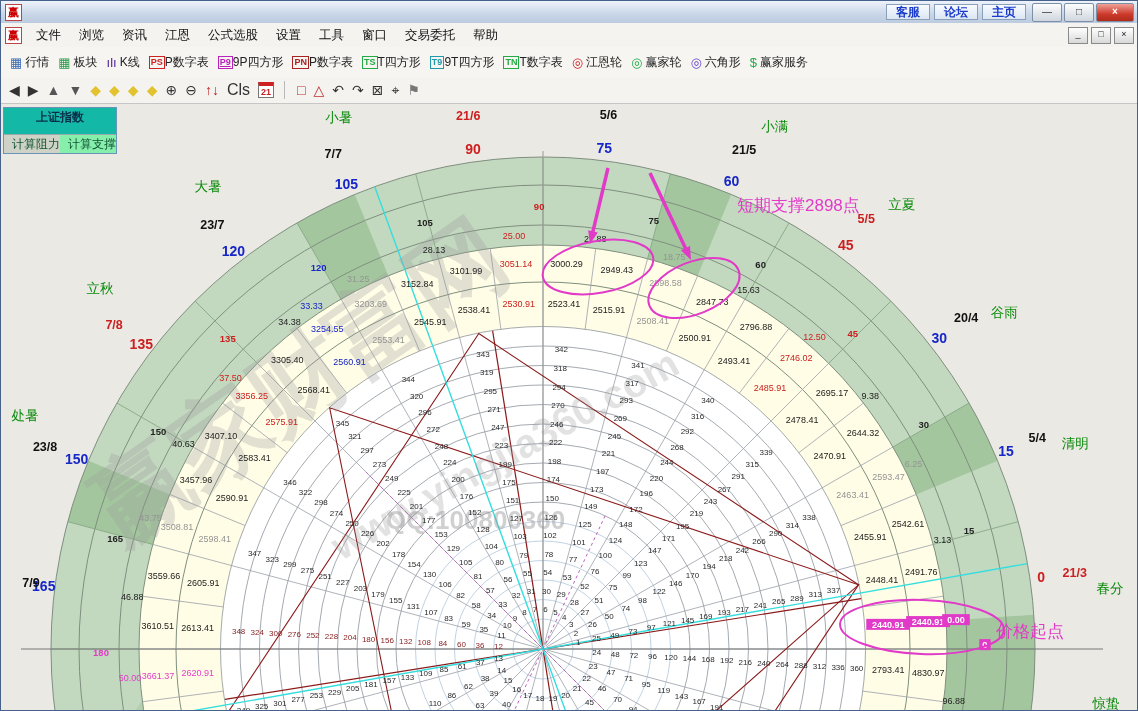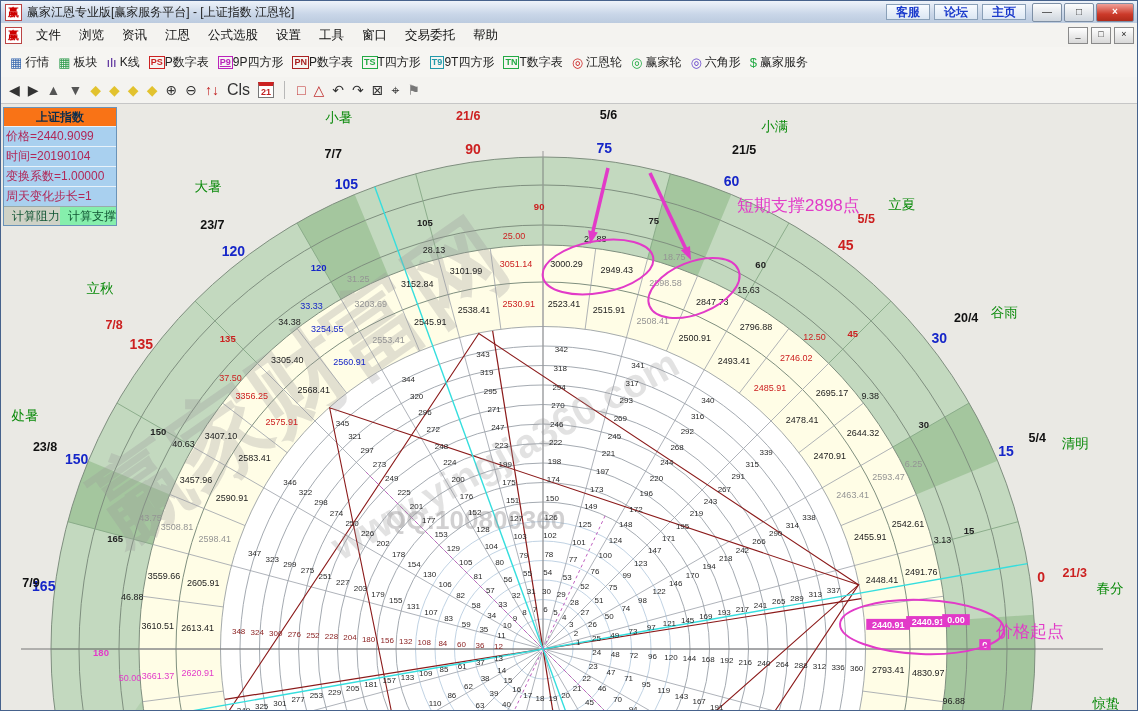--- a/index.html
+++ b/index.html
@@ -34,36 +34,35 @@
   .dtool{margin-left:8px;font-size:14px;cursor:pointer;line-height:20px;}
   .dtool.sep{width:1px;height:18px;background:#b8b8b8;margin:0 4px 0 10px;cursor:default;}
   .dtool.cal{font-size:9px;font-weight:bold;border:1px solid #777;background:#fff;color:#c22;
     padding:1px 2px 0;line-height:10px;border-top:4px solid #c22;}
   
   #chart{position:absolute;left:0;top:102px;width:1138px;height:609px;background:#eae9e4;z-index:1;}
   #wheel-svg{position:absolute;left:0;top:0;}
   
   #panel{position:absolute;left:2px;top:106px;width:112px;z-index:40;border:1px solid #6a93b8;
     font-size:12px;background:#fff;}
-  #panel .hdr{background:#f97316;color:#0b2d4c;text-align:center;font-weight:bold;height:18px;line-height:18px;}
+  #panel .hdr{background:#14b8a6;color:#0b2d4c;text-align:center;font-weight:bold;height:26px;line-height:18px;}
   #panel .row{background:#a9d0ef;color:#b02858;height:19px;line-height:19px;padding-left:2px;
     border-top:1px solid #e8f2fa;white-space:nowrap;overflow:hidden;}
   #panel .btns{display:flex;}
   #panel .btns div{flex:1;height:18px;line-height:18px;text-align:right;cursor:pointer;color:#153;}
   #panel .btns .b1{background:#cfd2c6;border-top:1px solid #9aa;}
   #panel .btns .b2{background:#86efac;border-top:1px solid #9aa;}
 </style>
 </head>
 <body>
 
 <div id="win">
 
   <div id="titlebar">
     <div class="app-ico">赢</div>
-    <div id="title-text">赢家江恩专业版[赢家服务平台] - [上证指数 江恩轮]</div>
     <div class="spacer"></div>
     <div id="title-links"><span class="tb-link">客服</span><span class="tb-link">论坛</span><span class="tb-link">主页</span></div>
     <div id="win-controls" style="display:flex">
         <div class="win-btn">—</div>
         <div class="win-btn">□</div>
         <div class="win-btn close">×</div>
       </div>
   </div>
 
   <div id="menubar">
@@ -654,25 +653,19 @@
         <polygon points="589,243 596.8614644278798,231.50228818202595 587.1306615529797,229.19762434323383" fill="#e23ac8"></polygon>
         <line x1="649" y1="172" x2="687.4422137950427" y2="253.57250244313923" stroke="#e23ac8" stroke-width="3.5"></line>
         <polygon points="690,259 688.9810445199763,245.10893345600383 679.9352152585417,249.3719104642661" fill="#e23ac8"></polygon>
         <text x="736" y="210" font-size="17" fill="#e23ac8" font-family="&quot;Liberation Sans&quot;,&quot;DejaVu Sans&quot;,sans-serif">短期支撑2898点</text>
         <text x="995" y="636" font-size="17" fill="#e23ac8" font-family="&quot;Liberation Sans&quot;,&quot;DejaVu Sans&quot;,sans-serif">价格起点</text>
       </svg>
   </div>
 
   <div id="panel">
     <div class="hdr">上证指数</div>
-    <div id="panel-rows">
-        <div class="row">价格=2440.9099</div>
-        <div class="row">时间=20190104</div>
-        <div class="row">变换系数=1.00000</div>
-        <div class="row">周天变化步长=1</div>
-      </div>
     <div class="btns">
       <div class="b1">计算阻力</div>
       <div class="b2">计算支撑</div>
     </div>
   </div>
 
 </div>
 
 </body></html>

